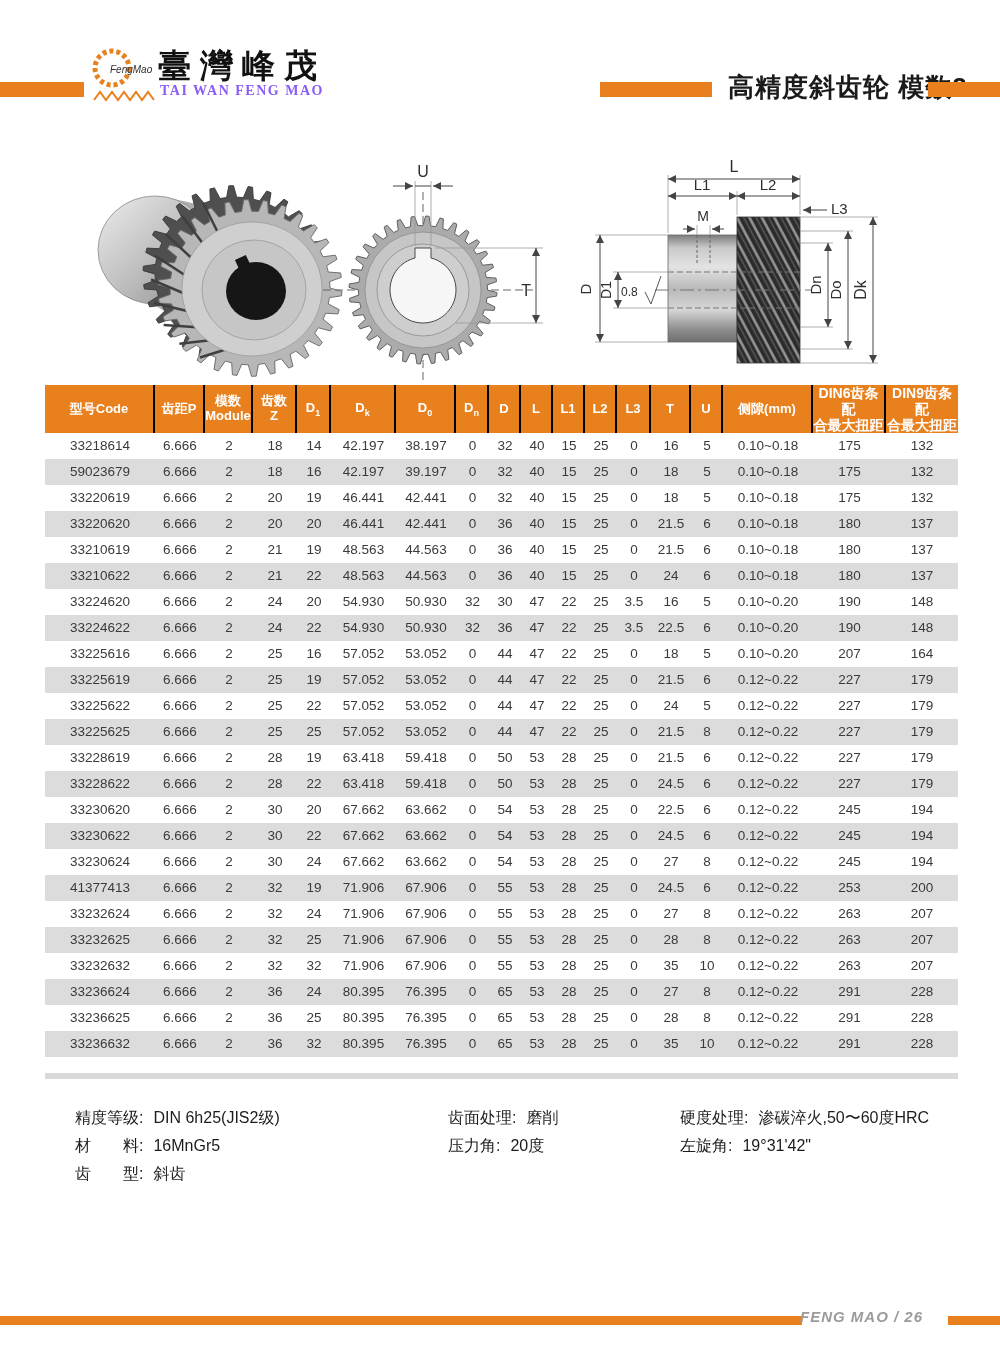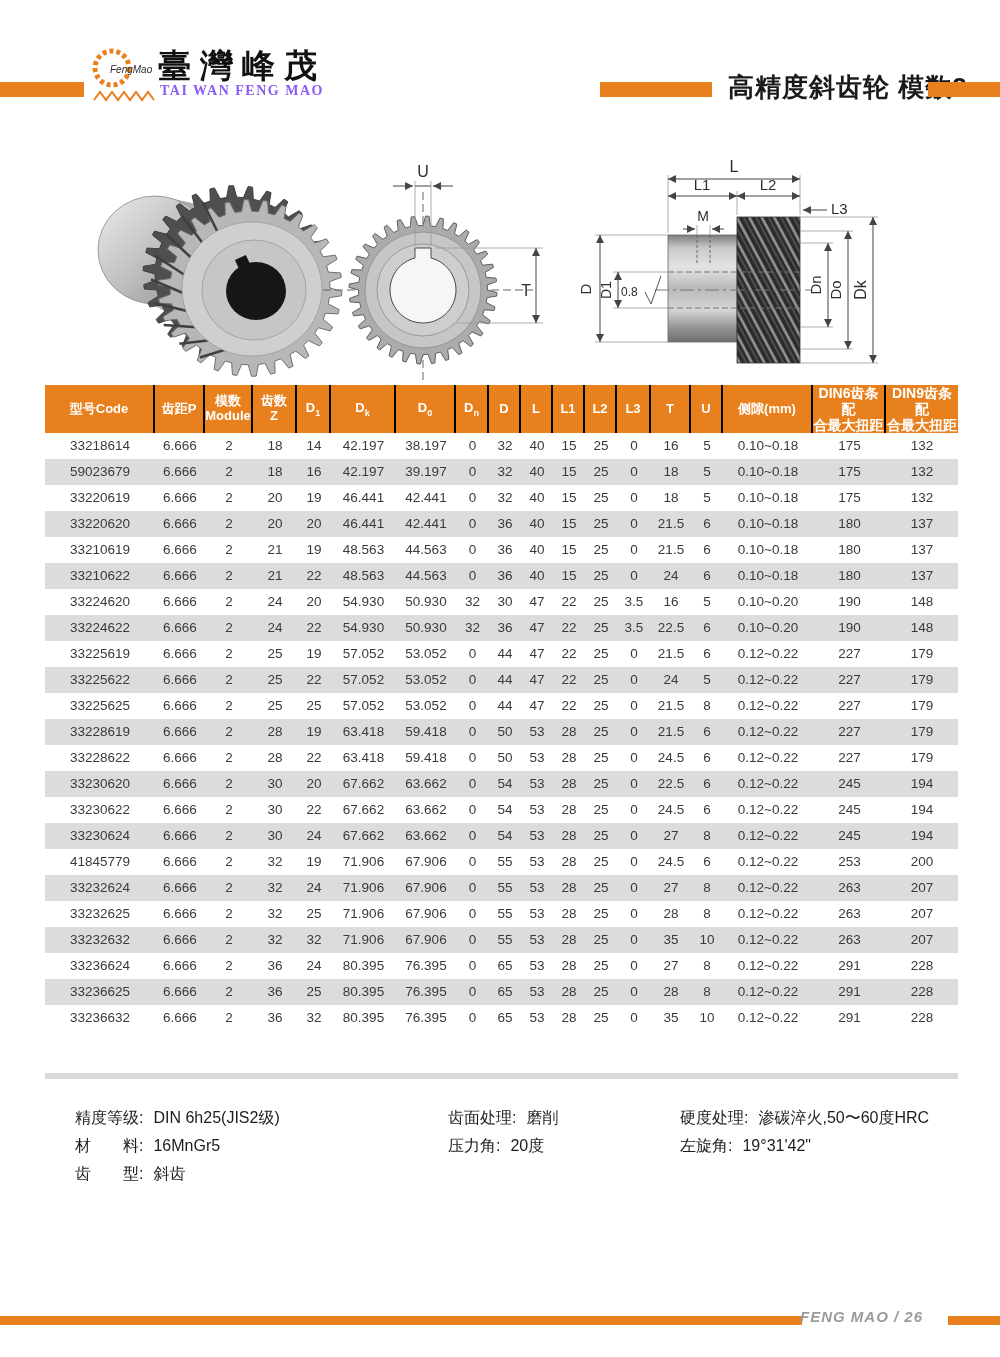--- a/index.html
+++ b/index.html
@@ -409,20 +409,40 @@
           <td>22</td>
           <td>25</td>
           <td>3.5</td>
           <td>22.5</td>
           <td>6</td>
           <td>0.10~0.20</td>
           <td>190</td>
           <td>148</td>
         </tr>
         <tr>
+          <td>33225616</td>
+          <td>6.666</td>
+          <td>2</td>
+          <td>25</td>
+          <td>16</td>
+          <td>57.052</td>
+          <td>53.052</td>
+          <td>0</td>
+          <td>44</td>
+          <td>47</td>
+          <td>22</td>
+          <td>25</td>
+          <td>0</td>
+          <td>18</td>
+          <td>5</td>
+          <td>0.10~0.20</td>
+          <td>207</td>
+          <td>164</td>
+        </tr>
+        <tr>
           <td>33225619</td>
           <td>6.666</td>
           <td>2</td>
           <td>25</td>
           <td>19</td>
           <td>57.052</td>
           <td>53.052</td>
           <td>0</td>
           <td>44</td>
           <td>47</td>
@@ -569,21 +589,21 @@
           <td>28</td>
           <td>25</td>
           <td>0</td>
           <td>27</td>
           <td>8</td>
           <td>0.12~0.22</td>
           <td>245</td>
           <td>194</td>
         </tr>
         <tr>
-          <td>41845779</td>
+          <td>41377413</td>
           <td>6.666</td>
           <td>2</td>
           <td>32</td>
           <td>19</td>
           <td>71.906</td>
           <td>67.906</td>
           <td>0</td>
           <td>55</td>
           <td>53</td>
           <td>28</td>

